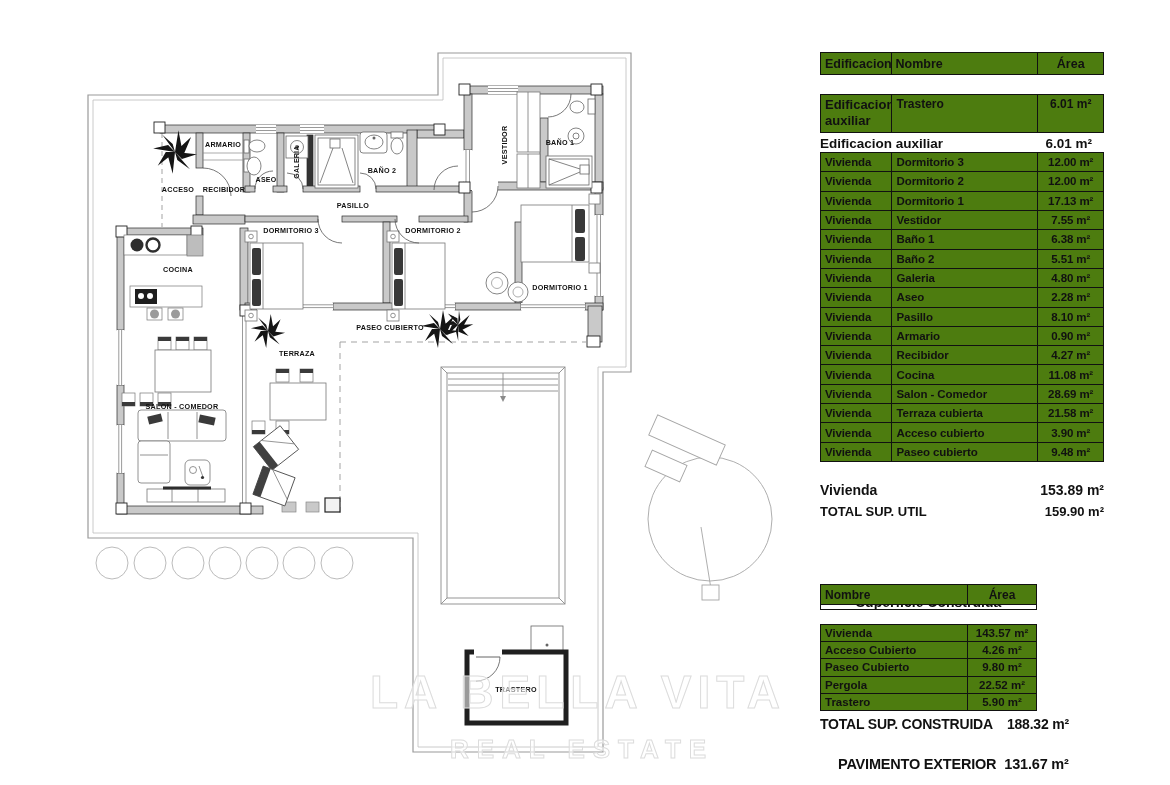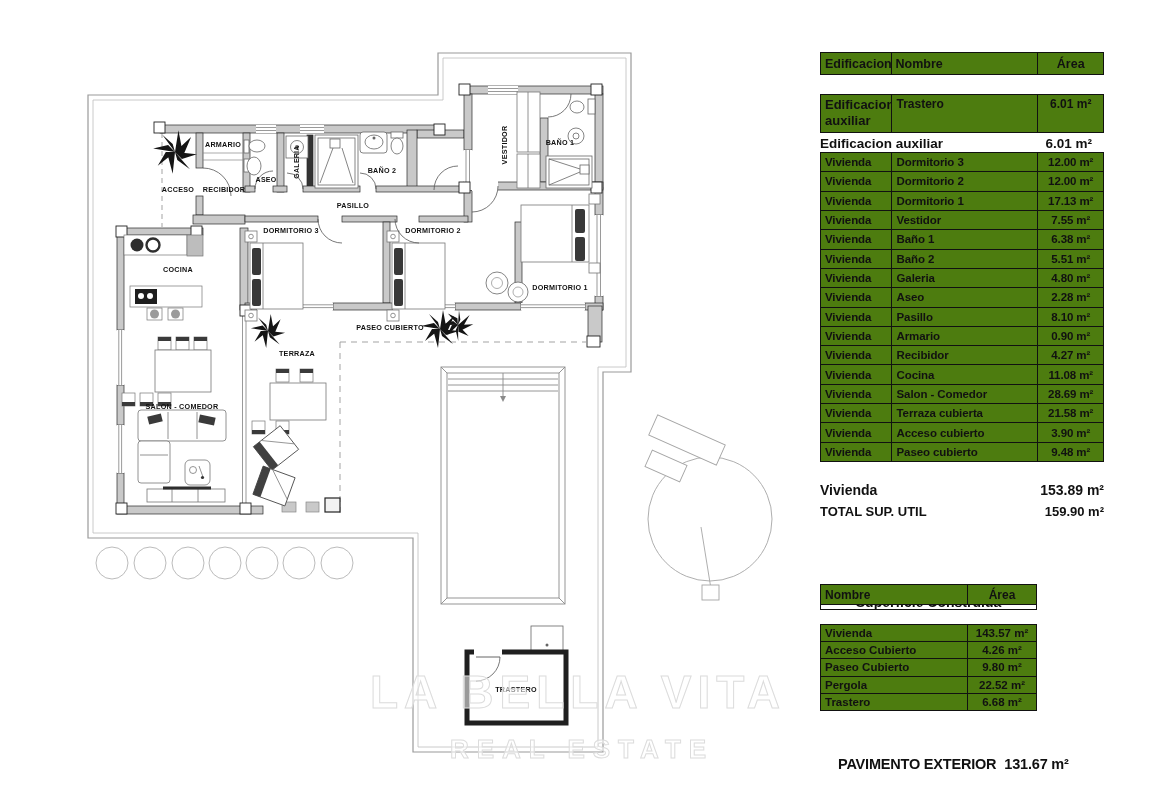--- a/index.html
+++ b/index.html
@@ -598,23 +598,27 @@
     <div class="d-row t2-row">
         <div class="cell cL t2-c1">Paseo Cubierto</div>
         <div class="cell cC t2-c2 vline">9.80 m²</div>
       </div>
     <div class="d-row t2-row">
         <div class="cell cL t2-c1">Pergola</div>
         <div class="cell cC t2-c2 vline">22.52 m²</div>
       </div>
     <div class="d-row t2-row">
         <div class="cell cL t2-c1">Trastero</div>
-        <div class="cell cC t2-c2 vline">6.68 m²</div>
-      </div>
-  </div>
-
+        <div class="cell cC t2-c2 vline">5.90 m²</div>
+      </div>
+  </div>
+
+  <div class="t2-total">
+    <span>TOTAL SUP. CONSTRUIDA</span>
+    <span class="sum-val">188.32 m²</span>
+  </div>
 
   <div class="pavimento">
     <span>PAVIMENTO EXTERIOR</span>
     <span class="sum-val">131.67 m²</span>
   </div>
 
 </div>
 
 </body></html>

